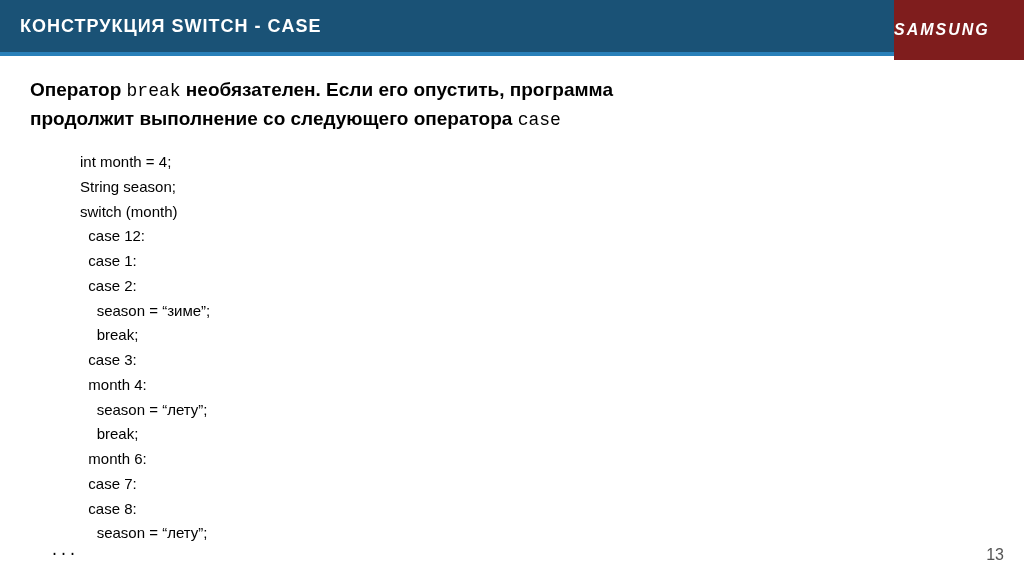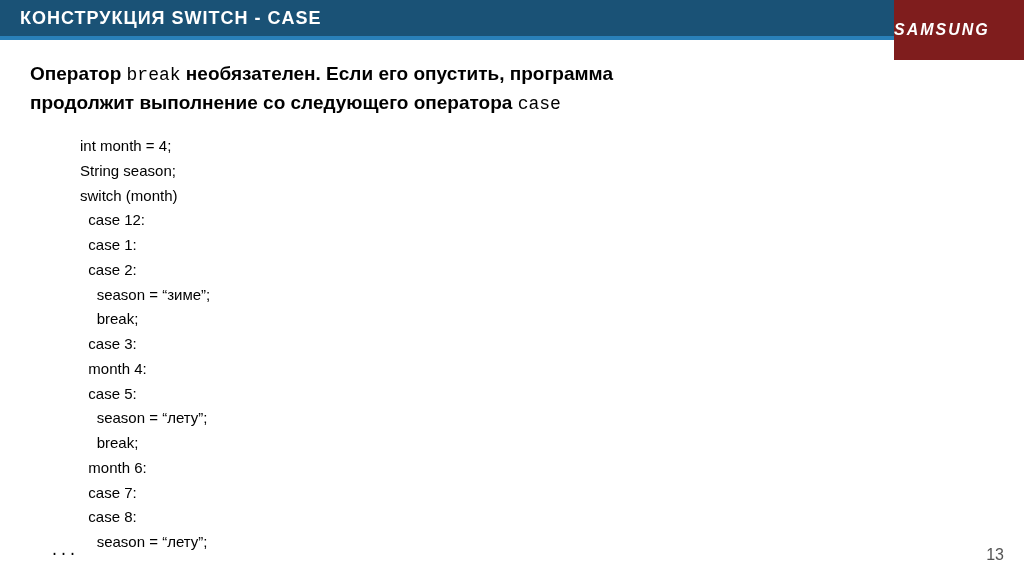--- a/index.html
+++ b/index.html
@@ -13,21 +13,21 @@
       height: 574px;
       background: #ffffff;
       font-family: Arial, sans-serif;
       overflow: hidden;
       position: relative;
     }
 
     
     .header-bar {
       background: #1a5276;
-      height: 36px;
+      height: 52px;
       display: flex;
       align-items: center;
       padding: 0 20px;
     }
 
     .header-title {
       color: #ffffff;
       font-size: 18px;
       font-weight: bold;
       letter-spacing: 1px;
@@ -138,21 +138,20 @@
     <span class="line">int month = 4;</span>
     <span class="line">String season;</span>
     <span class="line">switch (month)</span>
     <span class="line">  case 12:</span>
     <span class="line">  case 1:</span>
     <span class="line">  case 2:</span>
     <span class="line">    season = “зиме”;</span>
     <span class="line">    break;</span>
     <span class="line">  case 3:</span>
     <span class="line">  month 4:</span>
-    <span class="line">  case 5:</span>
     <span class="line">    season = “лету”;</span>
     <span class="line">    break;</span>
     <span class="line">  month 6:</span>
     <span class="line">  case 7:</span>
     <span class="line">  case 8:</span>
     <span class="line">    season = “лету”;</span>
   </div>
 
 </div>
 

